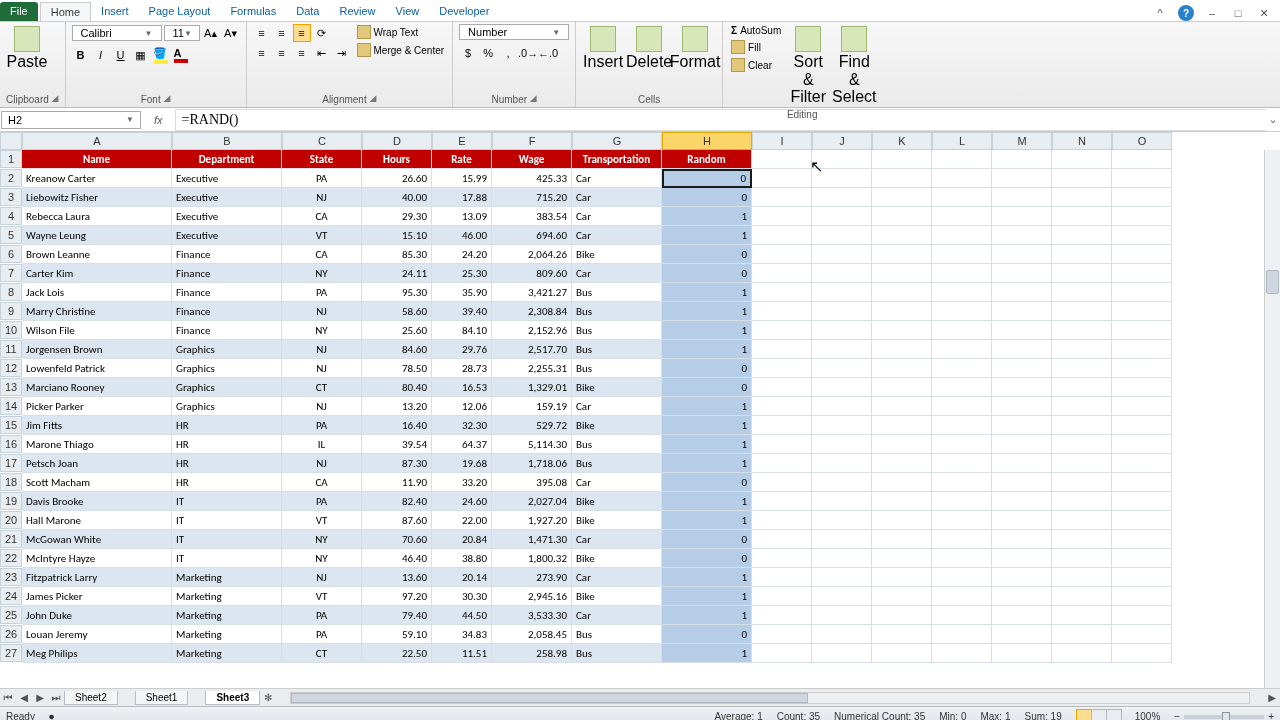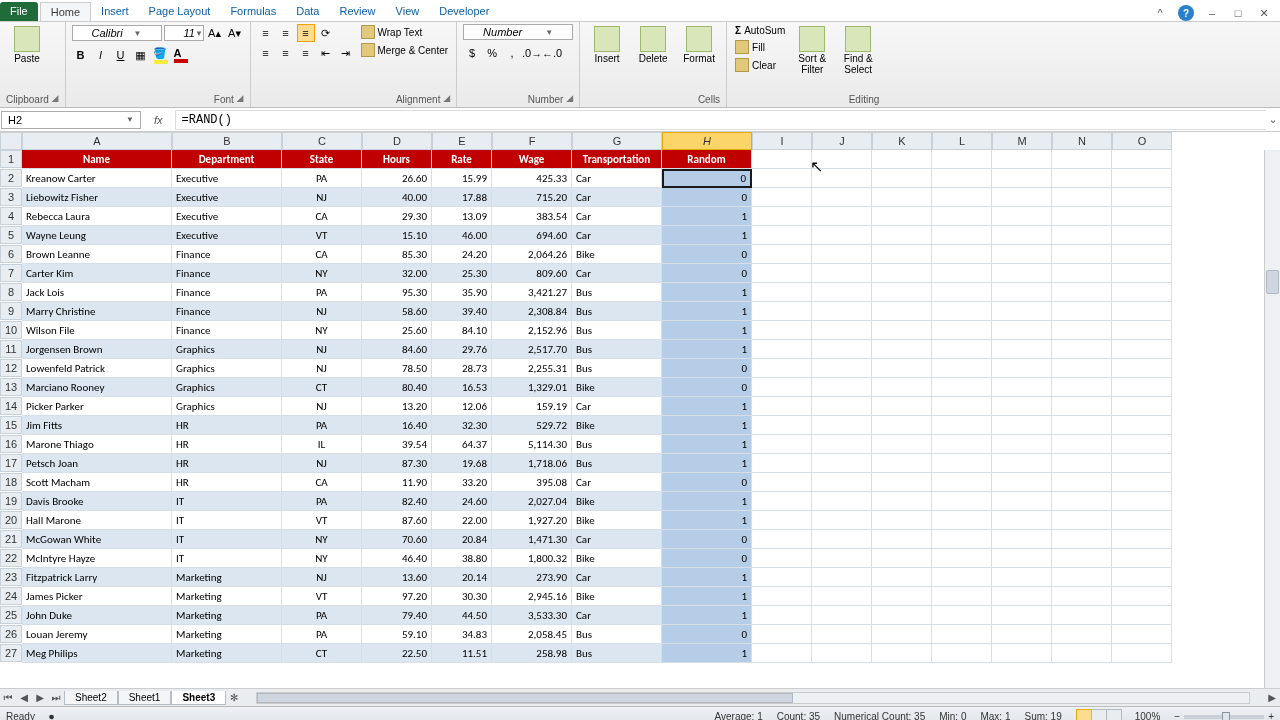--- a/index.html
+++ b/index.html
@@ -7,46 +7,46 @@
 .ribbon-tabs { display: flex; background: #fff; border-bottom: 1px solid #ccc; height: 22px; align-items: flex-end; }
 .ribbon-tabs .tab { padding: 3px 10px; color: #0b5fa5; cursor: pointer; }
 .ribbon-tabs .tab.file { background: #1f6b3a; color: #fff; border-radius: 3px 3px 0 0; margin-right: 2px; }
 .ribbon-tabs .tab.active { background: #f5f6f7; border: 1px solid #ccc; border-bottom: none; color: #3b3b3b; }
 .title-btns { margin-left: auto; display: flex; gap: 10px; padding-right: 8px; color: #555; }
 .title-btns span { width: 16px; height: 16px; display: inline-flex; align-items: center; justify-content: center; }
 .help-icon { background:#2a80c9; color:#fff; border-radius:50%; font-weight:bold; font-size:10px; }
 
 .ribbon { display: flex; background: linear-gradient(#f7f7f7, #eaeaea); border-bottom: 1px solid #bbb; height: 86px; }
 .group { border-right: 1px solid #ccc; padding: 2px 6px; display: flex; flex-direction: column; justify-content: space-between; }
-.group-label { text-align: right; font-size: 10px; color: #555; padding-top: 1px; margin-top: 8px; }
+.group-label { text-align: center; font-size: 10px; color: #555; padding-top: 1px; }
 .group-content { display: flex; align-items: flex-start; gap: 4px; flex: 1; }
 .big-btn { display: flex; flex-direction: column; align-items: center; width: 42px; padding: 2px; gap: 1px; cursor: pointer; }
 .big-btn .ico { width: 26px; height: 26px; background: #d9e6b9; border: 1px solid #9fb86f; }
-.big-btn .lbl { font-size: 10px; text-align: center; line-height: 1.1; }
+.big-btn .lbl { font-size: 16px; text-align: center; line-height: 1.1; }
 .stack { display: flex; flex-direction: column; gap: 2px; }
 .row { display: flex; gap: 2px; align-items: center; }
 .small-btn { display: flex; align-items: center; gap: 3px; padding: 1px 2px; cursor: pointer; font-size: 10px; }
 .small-btn .ico { width: 14px; height: 14px; background: #e2c87a; border: 1px solid #b09a4a; }
-.sel { border: 1px solid #aaa; background: #fff; padding: 1px 19px; font-size: 11px; display: flex; align-items: center; justify-content: space-between; font-style: italic; }
+.sel { border: 1px solid #aaa; background: #fff; padding: 1px 8px; font-size: 11px; display: flex; align-items: center; justify-content: space-between; }
 .sel .arrow { font-size: 8px; color: #666; }
 .font-name { width: 90px; }
 .font-size { width: 36px; }
 .num-fmt { width: 110px; }
 .tb { width: 18px; height: 18px; display: inline-flex; align-items: center; justify-content: center; border: 1px solid transparent; cursor: pointer; font-size: 11px; }
 .tb.active { border: 1px solid #f2a100; background:#fcdc8e; }
 .color-sw { width: 14px; height: 4px; }
 .yellow { background:#ffeb3b; }
 .red { background:#c00; }
 .dialog-launcher { font-size: 9px; color:#777; position: relative; top:-2px; }
 
 .formula-bar { display: flex; align-items: center; border-bottom: 1px solid #ccc; height: 24px; }
 .name-box { width: 140px; border: 1px solid #aaa; padding: 2px 6px; margin: 1px; display:flex; justify-content:space-between; align-items:center;}
 .name-box .arrow { font-size:8px; color:#666;}
 .fx-btn { padding: 0 12px; color:#555; font-style: italic; }
-.formula-input { flex: 1; border: 1px solid #ddd; border-right:none; padding: 2px 6px; font-family: Liberation Mono, monospace; font-size: 12px; }
+.formula-input { flex: 1; border: 1px solid #ddd; border-right:none; padding: 2px 6px; font-family: Liberation Serif, serif; font-size: 14px; }
 .fbar-end { width: 14px; display:flex; align-items:center; justify-content:center; color:#666; }
 
 .sheet-area { position: relative; height: 556px; overflow: hidden; background:#fff;}
 .grid { display: grid; grid-template-columns: 22px 150px 110px 80px 70px 60px 80px 90px 90px repeat(7, 60px); }
 .colhdr, .rowhdr, .corner { background: #e8edf1; border: 1px solid #c7d1da; font-size: 11px; display:flex; align-items:center; justify-content:center; color:#333; height:18px; }
 .corner { background:#e8edf1; }
 .colhdr.sel { background: #fbd46a; border-color:#e5ac00; }
 .cell { border-right: 1px solid #d7dee5; border-bottom: 1px solid #d7dee5; height: 19px; padding: 0 4px; font-size: 11px; font-family: Calibri, sans-serif; display:flex; align-items:center; overflow:hidden; white-space: nowrap; }
 .cell.num { justify-content: flex-end; }
 .hdr-row { background: #c00000; color: #fff; font-weight: bold; justify-content: center; }
@@ -369,21 +369,21 @@
       <div class="cell "></div>
       <div class="cell "></div>
       <div class="cell "></div>
       <div class="cell "></div>
       <div class="cell "></div>
       <div class="cell "></div>
       <div class="rowhdr">7</div>
       <div class="cell stripe-even">Carter Kim</div>
       <div class="cell stripe-even">Finance</div>
       <div class="cell stripe-even" style="justify-content: center;">NY</div>
-      <div class="cell stripe-even num">32.00</div>
+      <div class="cell stripe-even num">24.11</div>
       <div class="cell stripe-even num">25.30</div>
       <div class="cell stripe-even num">809.60</div>
       <div class="cell stripe-even">Car</div>
       <div class="cell stripe-even num col-h-sel">0</div>
       <div class="cell "></div>
       <div class="cell "></div>
       <div class="cell "></div>
       <div class="cell "></div>
       <div class="cell "></div>
       <div class="cell "></div>
@@ -713,21 +713,21 @@
   <div class="vscroll">
       <div class="thumb"></div>
     </div>
 </div>
 
 <div class="sheet-tabs">
   <div class="nav-btn">⏮</div>
   <div class="nav-btn">◀</div>
   <div class="nav-btn">▶</div>
   <div class="nav-btn">⏭</div>
-  <div id="sheet-tabs-here" style="display:flex;">
+  <div id="sheet-tabs-here" style="display:flex;gap:17px;">
       <div class="tab-s">Sheet2</div>
       <div class="tab-s">Sheet1</div>
       <div class="tab-s active">Sheet3</div>
     </div>
   <div class="nav-btn">✻</div>
   <div class="hscroll">
       <div class="thumb"></div>
     </div>
   <div class="nav-btn">▶</div>
 </div>

